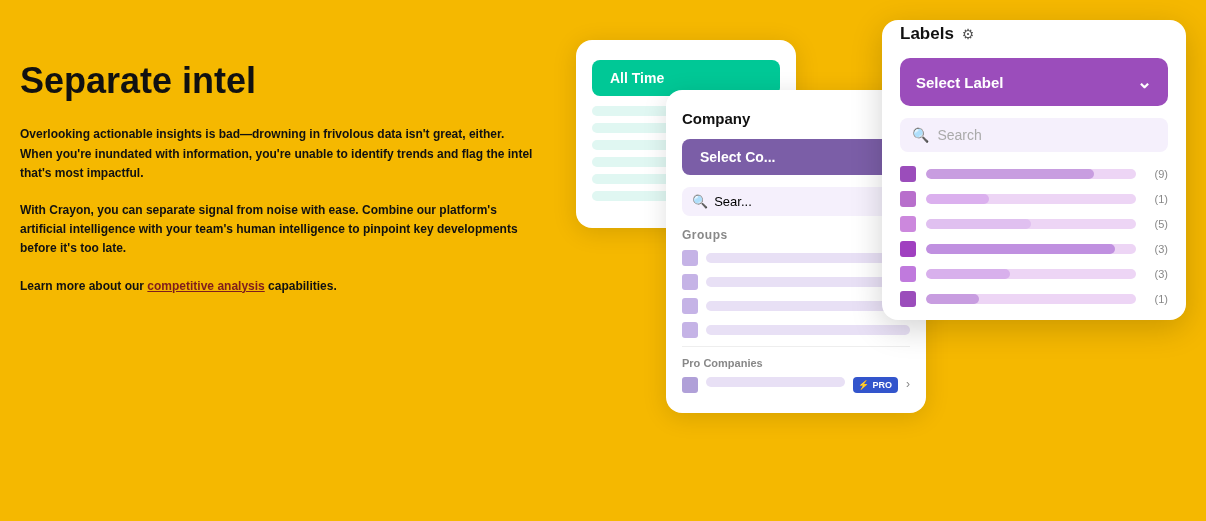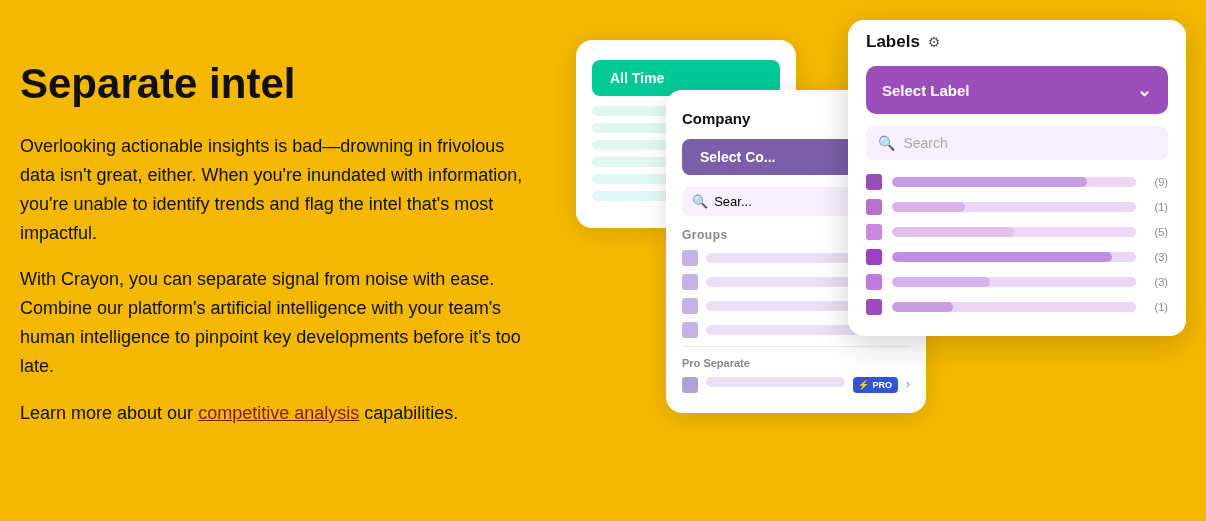--- a/index.html
+++ b/index.html
@@ -13,31 +13,32 @@
     }
 
     
     .left-content {
       position: absolute;
       left: 20px;
       top: 60px;
       width: 520px;
     }
     .headline {
-      font-size: 42px;
+      font-size: 36px;
       font-weight: 700;
       color: #111;
       line-height: 1.15;
       margin-bottom: 24px;
     }
     .body-text {
-      font-size: 18px;
+      font-size: 12px;
       color: #111;
       line-height: 1.6;
       margin-bottom: 18px;
+      font-weight: bold;
     }
     .link {
       color: #7f1d1d;
       text-decoration: underline;
     }
 
     
     .cards-area {
       position: absolute;
       right: 0;
@@ -191,24 +192,24 @@
     .pro-arrow {
       color: #888;
       font-size: 12px;
     }
 
     
     .card-labels {
       position: absolute;
       right: 20px;
       top: 20px;
-      width: 338px;
+      width: 304px;
       background: white;
       border-radius: 16px;
-      padding: 12px 18px;
+      padding: 4px 18px;
       box-shadow: 0 8px 32px rgba(0,0,0,0.18);
       z-index: 3;
       margin-left: 17px;
     }
     .labels-header {
       display: flex;
       align-items: center;
       gap: 8px;
       margin-bottom: 14px;
     }
@@ -330,21 +331,21 @@
     </div>
     <div class="company-row">
       <div class="company-checkbox"></div>
       <div class="company-bar" style="width:75%"></div>
     </div>
     <div class="company-row">
       <div class="company-checkbox"></div>
       <div class="company-bar" style="width:55%"></div>
     </div>
     <div class="pro-section">
-      <div class="pro-label">Pro Separate</div>
+      <div class="pro-label">Pro Companies</div>
       <div class="pro-row">
         <div class="company-checkbox" style="background:#b0a0d8"></div>
         <div class="pro-bar"></div>
         <span class="pro-badge">⚡ PRO</span>
         <span class="pro-arrow">›</span>
       </div>
     </div>
   </div>
 
   <div class="card-labels">

